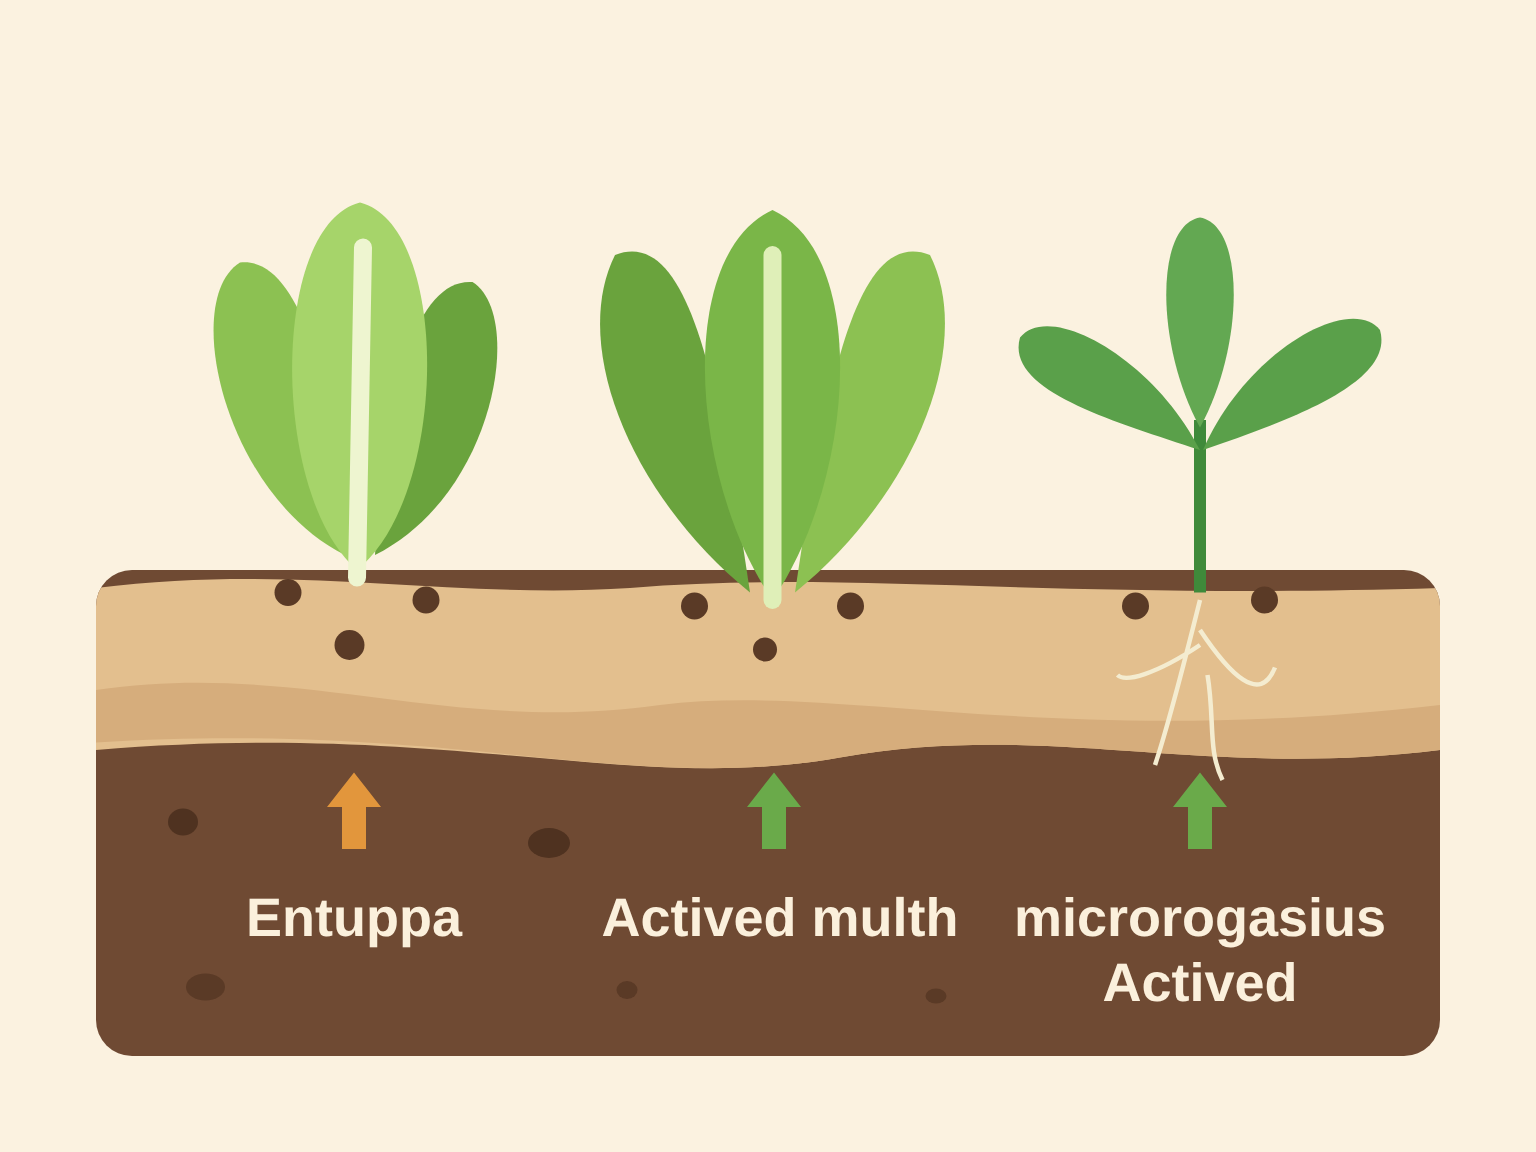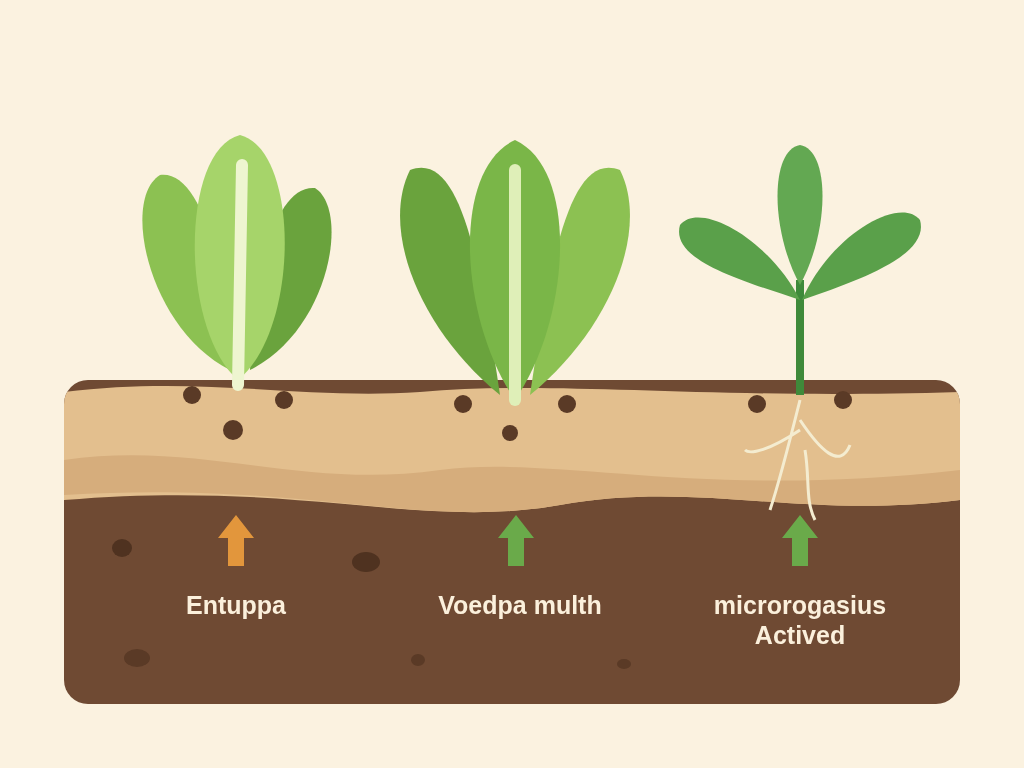--- a/index.html
+++ b/index.html
@@ -1,18 +1,18 @@
 <!DOCTYPE html>
 <html><head>
 <meta charset="utf-8">
 <style>
   html, body { margin:0; padding:0; }
   body { width:1024px; height:768px; background:#fbf2e0; position:relative; overflow:hidden; font-family:"Liberation Sans", sans-serif; }
   #scene { position:absolute; left:0; top:0; }
-  .label { position:absolute; color:#fbf0dc; font-weight:bold; font-size:25px; text-align:center; line-height:1.2; }
+  .label { position:absolute; color:#fbf0dc; font-weight:bold; font-size:36px; text-align:center; line-height:1.2; }
 </style>
 </head>
 <body>
 
 <svg id="scene" width="1024" height="768" viewBox="0 0 1024 768">
 
   <clipPath id="soilclip">
       <rect x="64" y="380" width="896" height="324" rx="24"></rect>
     </clipPath>
   <g clip-path="url(#soilclip)">
@@ -61,17 +61,17 @@
   </g>
   <g>
     <path d="M516 515 L534 538 L524 538 L524 566 L508 566 L508 538 L498 538 Z" fill="#6aaa4a"></path>
   </g>
   <g>
     <path d="M800 515 L818 538 L808 538 L808 566 L792 566 L792 538 L782 538 Z" fill="#6aaa4a"></path>
   </g>
 </svg>
 
 <div class="label" style="left:136px;top:590px;width:200px;">Entuppa</div>
-<div class="label" style="left:380px;top:590px;width:280px;">Voedpa multh</div>
+<div class="label" style="left:380px;top:590px;width:280px;">Actived multh</div>
 <div class="label" style="left:660px;top:590px;width:280px;">
   <div>microrogasius</div>
   <div>Actived</div>
 </div>
 
 </body></html>

